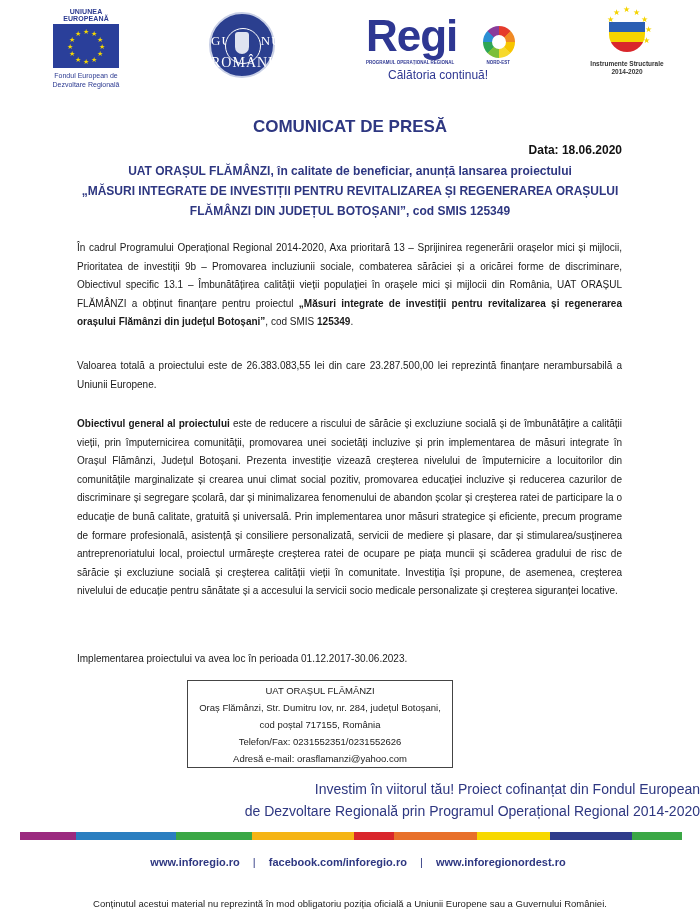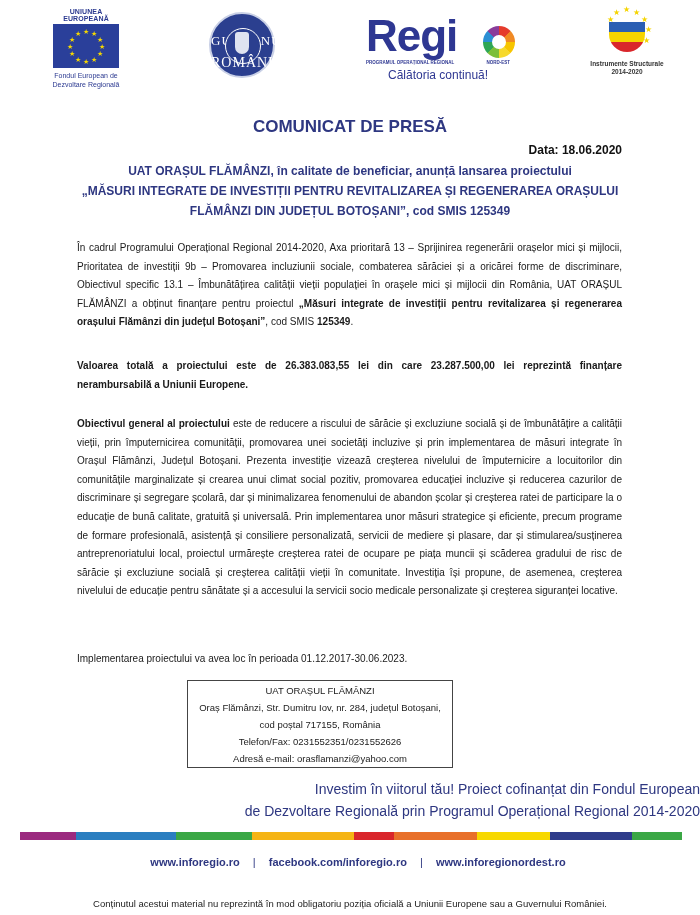--- a/index.html
+++ b/index.html
@@ -29,21 +29,21 @@
     background:linear-gradient(180deg,#2b5fb3 0 33%,#f6d400 33% 66%,#d9262b 66% 100%); }
   .is-star { position:absolute; color:#f5d400; font-size:8px; }
   .is-txt { font-size:6.5px; font-weight:bold; color:#333; line-height:8px; margin-top:4px; }
 
   .title { position:absolute; top:117px; width:700px; text-align:center; font-size:17px; font-weight:bold; color:#2e3781; }
   .date { position:absolute; top:143px; right:78px; font-size:12px; font-weight:bold; color:#111;margin-left:36px; }
   .subhead { position:absolute; top:161px; left:60px; width:580px; text-align:center; font-size:12px; font-weight:bold; color:#2e3781; line-height:20px; }
 
   .para { position:absolute; left:77px; width:545px; font-size:10px; line-height:18.6px; text-align:justify; color:#1a1a1a; }
   .p1 { top:239px; }
-  .p2 { top:357px;font-weight:bold; }
+  .p2 { top:357px; }
   .p3 { top:415px; }
   .p4 { top:650px; }
 
   .contact-box { position:absolute; left:187px; top:680px; width:266px; height:88px; border:1.5px solid #444; box-sizing:border-box; text-align:center; font-size:9.5px; line-height:17px; padding-top:1px; color:#222; }
 
   .footer-slogan { position:absolute; top:778px; width:700px; text-align:right; font-size:14px; line-height:22px; color:#2e3781; }
   .color-band { position:absolute; left:20px; top:832px; width:662px; height:8px; display:flex; }
   .color-band div { height:100%; }
   .links { position:absolute; top:856px; width:700px; text-align:center; font-size:11px; font-weight:bold; color:#2e3781;margin-left:8px; }
   .links span.sep { margin:0 10px; font-weight:normal; }

